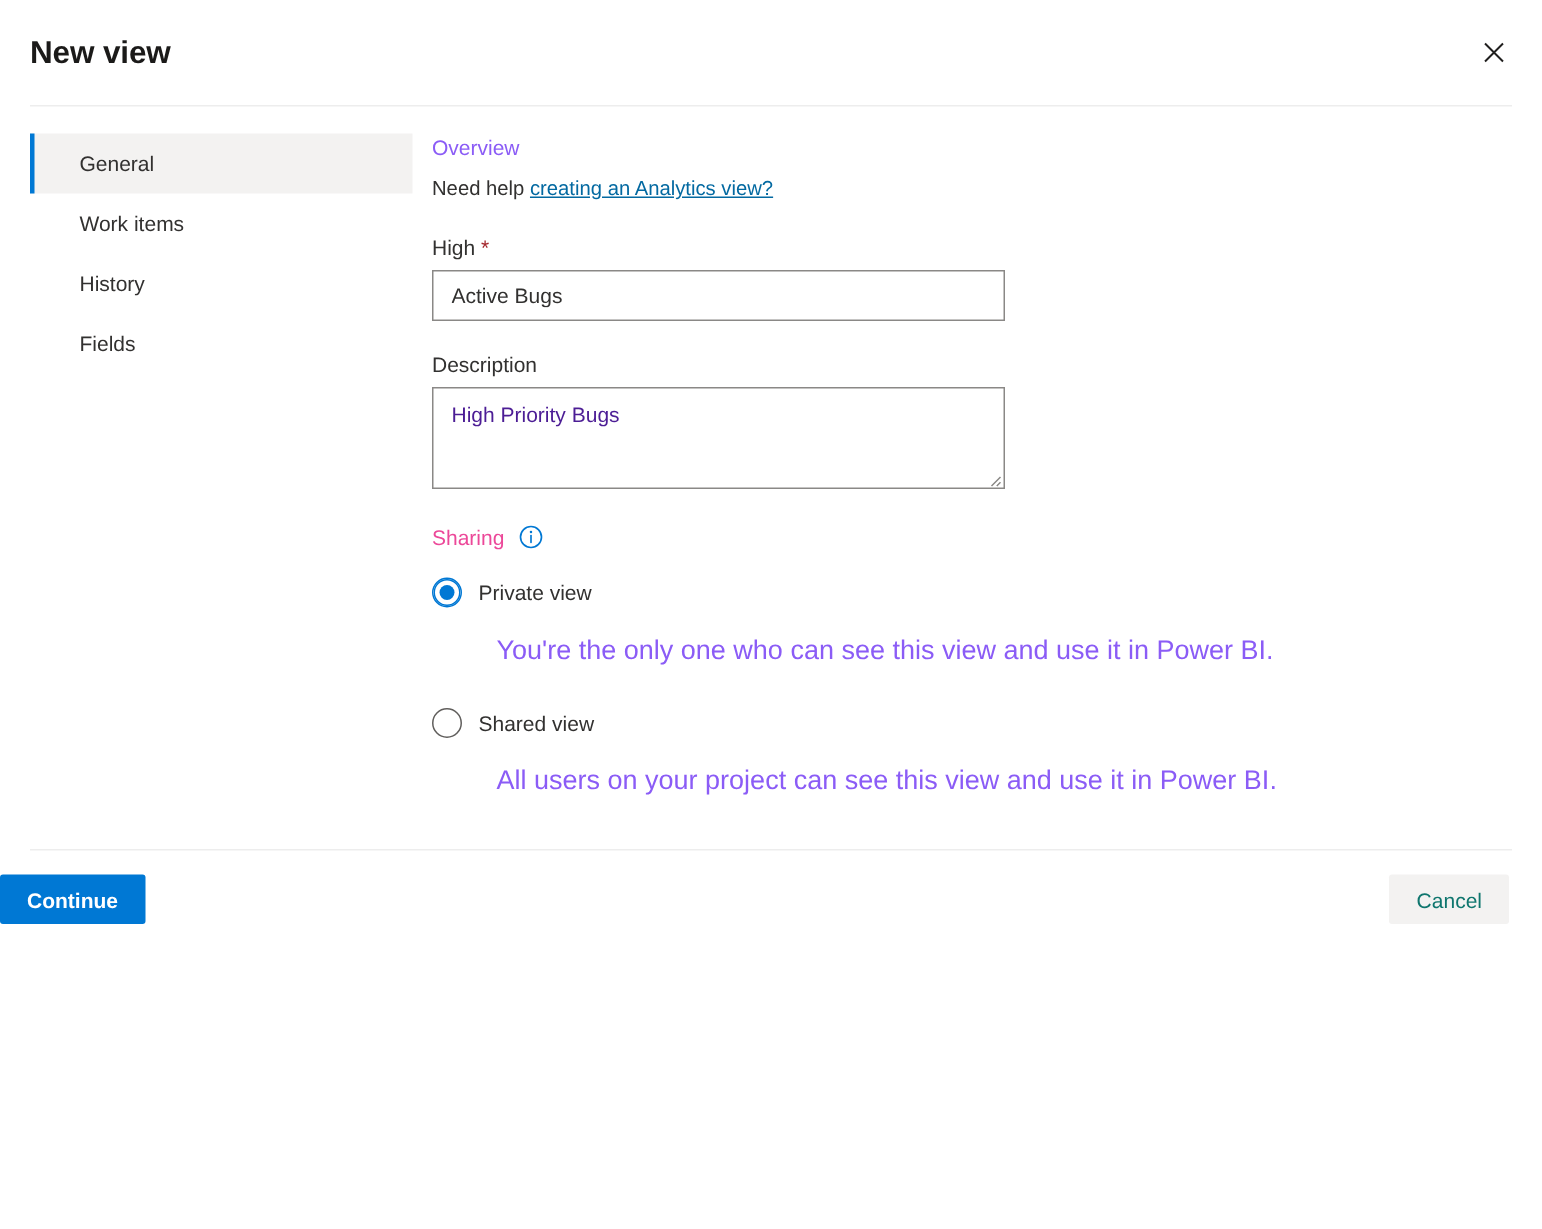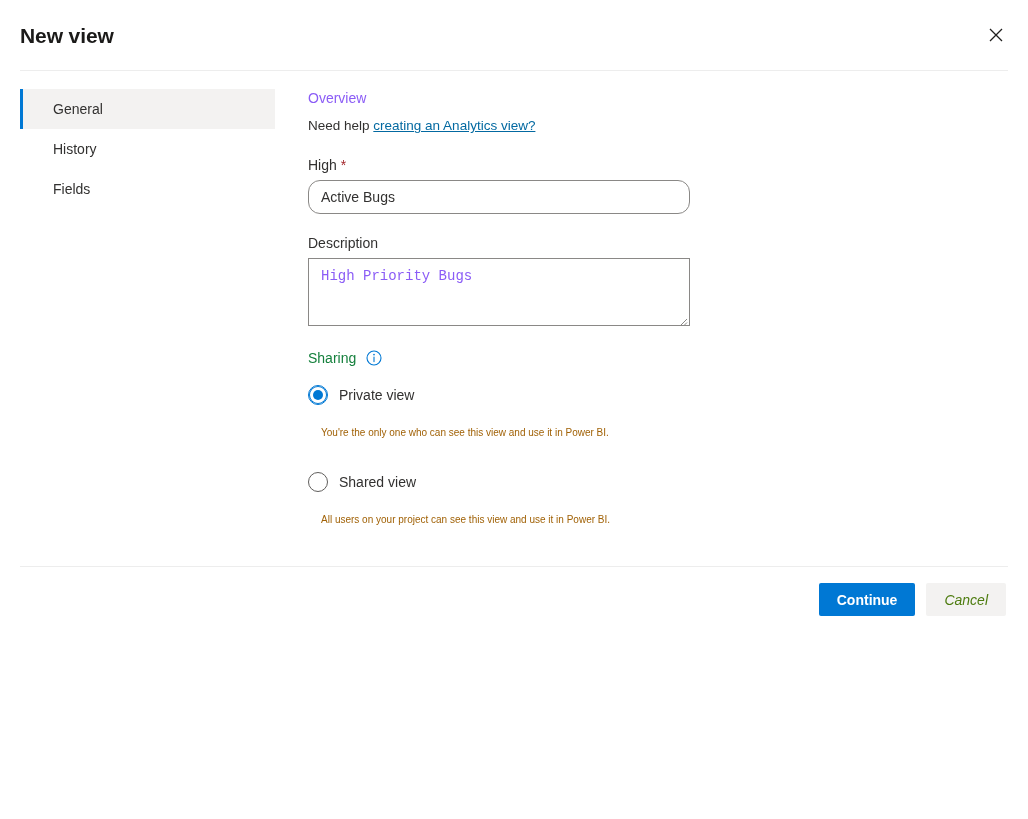--- a/index.html
+++ b/index.html
@@ -68,21 +68,20 @@
     height: 1px;
     background: #ededed;
   }
 
   
   .dialog-body {
     flex: 1 1 auto;
     display: flex;
     position: relative;
     overflow: hidden;
-    gap: 20px;
   }
 
   
   .sidebar {
     width: 255px;
     flex: 0 0 255px;
     padding-top: 18px;
     box-sizing: border-box;
     margin-left: 20px;
   }
@@ -154,39 +153,39 @@
     width: 382px;
     height: 34px;
     box-sizing: border-box;
     border: 1px solid #8a8886;
     background: #ffffff;
     font-family: "Liberation Sans", sans-serif;
     font-size: 14px;
     color: #323130;
     padding: 0 12px;
     outline: none;
-    border-radius: 12px;
+    border-radius: 0;
   }
 
   .field-group { margin-bottom: 19px; }
 
   .text-area-wrap {
     position: relative;
     width: 382px;
   }
   .text-area {
     display: block;
     width: 382px;
     height: 68px;
     box-sizing: border-box;
     border: 1px solid #8a8886;
     background: #ffffff;
-    font-family: Liberation Mono, monospace;
-    font-size: 14px;
-    color: #8b5cf6;
+    font-family: Liberation Sans, sans-serif;
+    font-size: 14px;
+    color: #4c1d95;
     padding: 7px 12px;
     outline: none;
     resize: none;
     line-height: 20px;
     border-radius: 0;
   }
   .resize-grip {
     position: absolute;
     right: 2px;
     bottom: 2px;
@@ -197,21 +196,21 @@
 
   
   .sharing-header {
     display: flex;
     align-items: center;
     margin-top: 22px;
     margin-bottom: 13px;
   }
   .sharing-label {
     font-size: 14px;
-    color: #15803d;
+    color: #ec4899;
     line-height: 20px;
   }
   .info-icon {
     margin-left: 10px;
     width: 16px;
     height: 16px;
     display: inline-flex;
     cursor: pointer;
   }
 
@@ -248,37 +247,37 @@
     margin-top: -5px;
     border-radius: 50%;
     background: #0078d4;
   }
   .radio-label {
     font-size: 14px;
     color: #323130;
     line-height: 20px;
   }
   .radio-desc {
-    font-size: 10px;
-    color: #a16207;
-    line-height: 20px;
-    margin-left: 13px;
+    font-size: 18px;
+    color: #8b5cf6;
+    line-height: 20px;
+    margin-left: 43px;
     margin-top: 18px;
     margin-bottom: 25px;
   }
   .radio-desc.last { margin-bottom: 0; }
 
   
   .dialog-footer {
     position: relative;
     flex: 0 0 67px;
     height: 67px;
     display: flex;
     align-items: center;
-    justify-content: flex-end;
+    justify-content: space-between;
     padding-right: 22px;
     box-sizing: border-box;
   }
   .footer-divider {
     position: absolute;
     left: 20px;
     right: 20px;
     top: 0;
     height: 1px;
     background: #ededed;
@@ -296,23 +295,22 @@
   }
   .btn-primary {
     background: #0078d4;
     color: #ffffff;
     font-weight: bold;
     margin-right: 11px;
     min-width: 92px;
   }
   .btn-secondary {
     background: #f3f2f1;
-    color: #4d7c0f;
+    color: #0f766e;
     min-width: 72px;
-    font-style: italic;
   }
 </style>
 </head>
 <body>
 
 <div class="dialog">
 
   <div class="dialog-header">
     <div class="dialog-title">New view</div>
     <button class="close-button">
@@ -325,20 +323,23 @@
     <div class="header-divider"></div>
   </div>
 
   <div class="dialog-body">
 
     <nav class="sidebar">
       <div class="sidebar-item selected">
         <span>General</span>
       </div>
       <div class="sidebar-item">
+        <span>Work items</span>
+      </div>
+      <div class="sidebar-item">
         <span>History</span>
       </div>
       <div class="sidebar-item">
         <span>Fields</span>
       </div>
     </nav>
 
     <main class="content">
 
       <div class="overview-heading">Overview</div>

